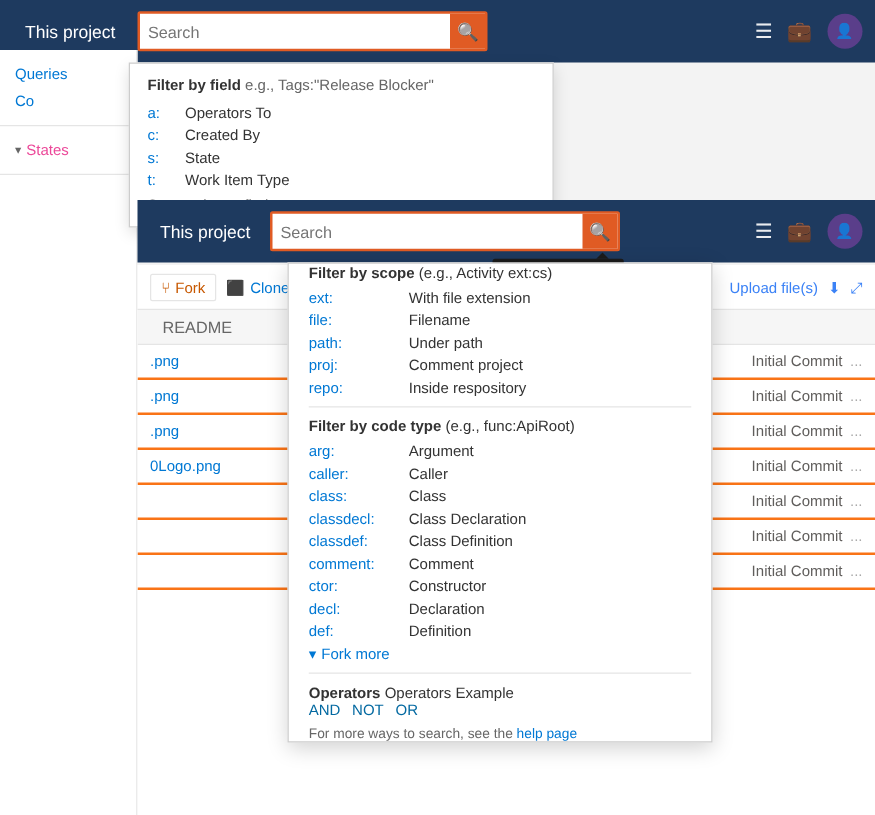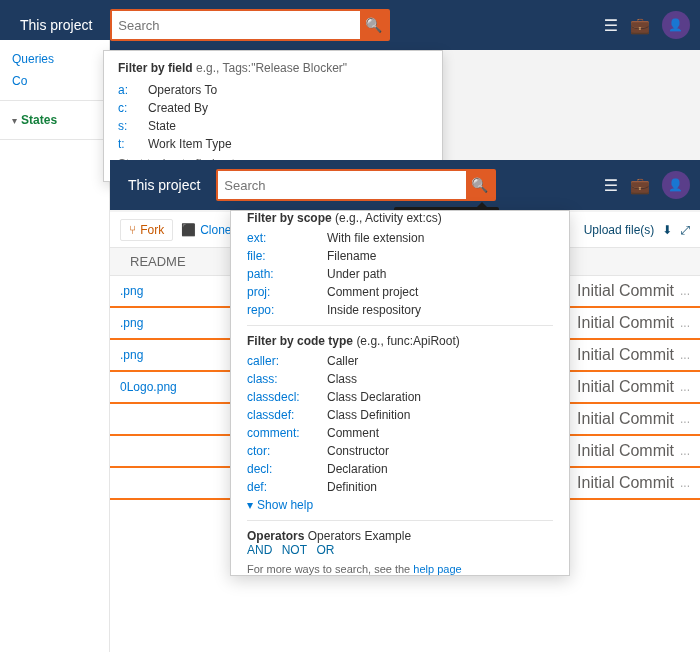--- a/index.html
+++ b/index.html
@@ -272,21 +272,21 @@
       font-size: 12px;
       cursor: pointer;
     }
 
     .upload-area {
       margin-left: auto;
       display: flex;
       align-items: center;
       gap: 8px;
       font-size: 12px;
-      color: #0c4a6e;
+      color: #3b82f6;
     }
 
     
     .file-list-area {
       position: absolute;
       top: 248px;
       left: 110px;
       right: 0;
       bottom: 0;
       background: #fff;
@@ -316,21 +316,21 @@
     .file-name {
       color: #0078d4;
       flex: 1;
       cursor: pointer;
     }
 
     .file-commit {
       color: #605e5c;
       margin-left: auto;
       white-space: nowrap;
-      font-size: 16px;
+      font-size: 12px;
     }
 
     .file-dots {
       color: #aaa;
       margin-left: 6px;
       cursor: pointer;
     }
 
     
     .main-dropdown {
@@ -446,22 +446,22 @@
       padding: 4px 6px;
       cursor: pointer;
     }
 
     .dropdown-arrow {
       font-size: 10px;
       color: #666;
     }
 
     .states-label {
-      color: #15803d;
-      font-weight: 700;
+      color: #ec4899;
+      font-weight: 400;
       text-align: right;
     }
   </style>
 </head>
 <body>
 
 <div class="top-nav-behind">
   <span class="project-name">This project</span>
   <div class="search-box-behind">
     <input type="text" placeholder="Search" style="">
@@ -613,20 +613,24 @@
   </div>
 
   <hr class="section-divider">
 
   <div class="section-label">
     <strong>Filter by code type</strong>
     <span>(e.g., func:ApiRoot)</span>
   </div>
 
   <div class="code-filter-row">
+    <span class="code-key">arg:</span>
+    <span class="code-desc">Argument</span>
+  </div>
+  <div class="code-filter-row">
     <span class="code-key">caller:</span>
     <span class="code-desc">Caller</span>
   </div>
   <div class="code-filter-row">
     <span class="code-key">class:</span>
     <span class="code-desc">Class</span>
   </div>
   <div class="code-filter-row">
     <span class="code-key">classdecl:</span>
     <span class="code-desc">Class Declaration</span>
@@ -647,21 +651,21 @@
     <span class="code-key">decl:</span>
     <span class="code-desc">Declaration</span>
   </div>
   <div class="code-filter-row">
     <span class="code-key">def:</span>
     <span class="code-desc">Definition</span>
   </div>
 
   <div class="show-more-link">
     <span>▾</span>
-    <span>Show help</span>
+    <span>Fork more</span>
   </div>
 
   <hr class="section-divider">
 
   <div class="operators-section">
     <strong>Operators</strong>
     <span>Operators Example</span>
     <br>
     <span class="op-link">AND</span>
     <span class="op-link">NOT</span>

